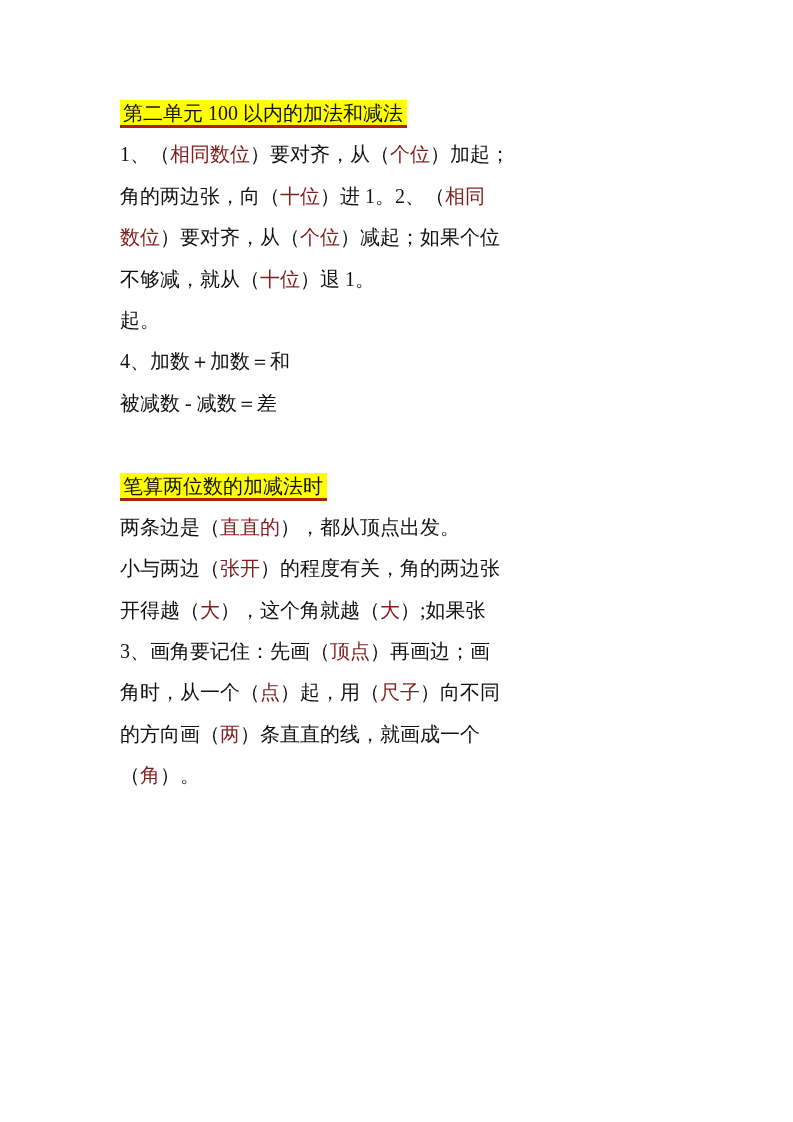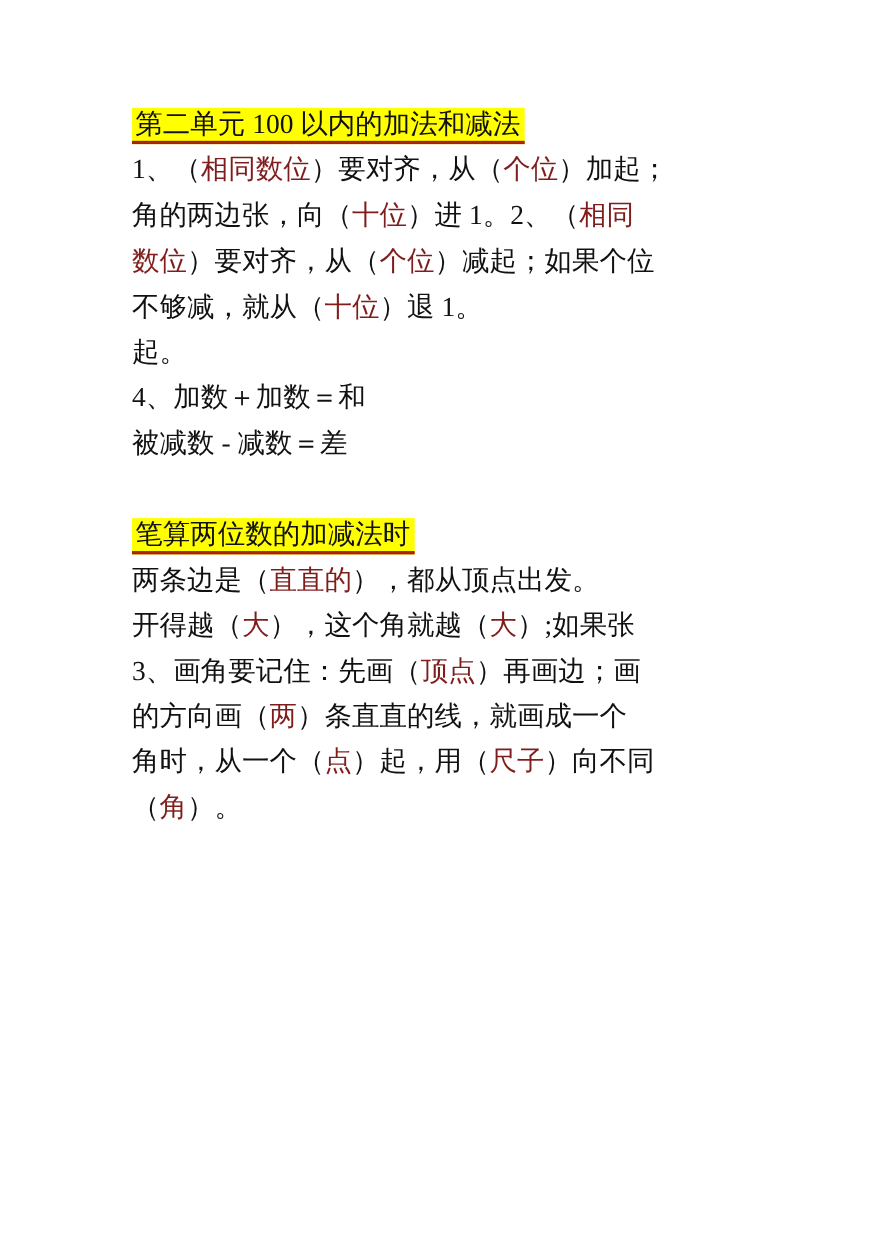--- a/index.html
+++ b/index.html
@@ -9,21 +9,21 @@
   }
   .page {
     position: relative;
     width: 697px;
     height: 1122px;
     background: #ffffff;
     box-sizing: border-box;
     padding: 93px 80px 0 120px;
     font-family: "Liberation Serif", "DejaVu Serif", serif;
     color: #111111;
-    font-size: 25px;
+    font-size: 20px;
     line-height: 41.4px;
     overflow: hidden;
   }
   .section + .section {
     margin-top: 41.4px; 
   }
   .line {
     white-space: pre;
     height: 41.4px;
   }
@@ -51,21 +51,22 @@
         <div class="line"><span class="">起。</span></div>
         <div class="line"><span class="">4、加数＋加数＝和</span></div>
         <div class="line"><span class="">被减数 - 减数＝差</span></div>
       </div>
   </div>
 
   <div class="section">
     <div class="line"><span class="hl">笔算两位数的加减法时</span></div>
     <div>
         <div class="line"><span class="">两条边是（</span><span class="red">直直的</span><span class="">），都从顶点出发。</span></div>
+        <div class="line"><span class="">小与两边（</span><span class="red">张开</span><span class="">）的程度有关，角的两边张</span></div>
         <div class="line"><span class="">开得越（</span><span class="red">大</span><span class="">），这个角就越（</span><span class="red">大</span><span class="">）;如果张</span></div>
         <div class="line"><span class="">3、画角要记住：先画（</span><span class="red">顶点</span><span class="">）再画边；画</span></div>
+        <div class="line"><span class="">角时，从一个（</span><span class="red">点</span><span class="">）起，用（</span><span class="red">尺子</span><span class="">）向不同</span></div>
         <div class="line"><span class="">的方向画（</span><span class="red">两</span><span class="">）条直直的线，就画成一个</span></div>
-        <div class="line"><span class="">角时，从一个（</span><span class="red">点</span><span class="">）起，用（</span><span class="red">尺子</span><span class="">）向不同</span></div>
         <div class="line"><span class="">（</span><span class="red">角</span><span class="">）。</span></div>
       </div>
   </div>
 
 </div>
 
 </body></html>

